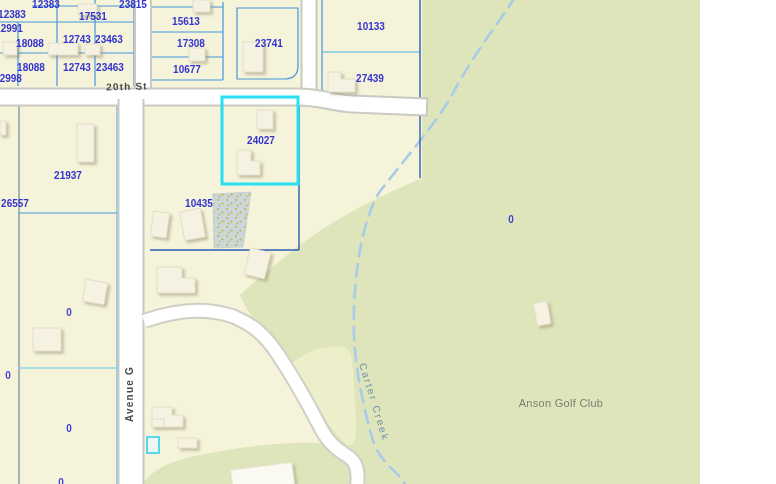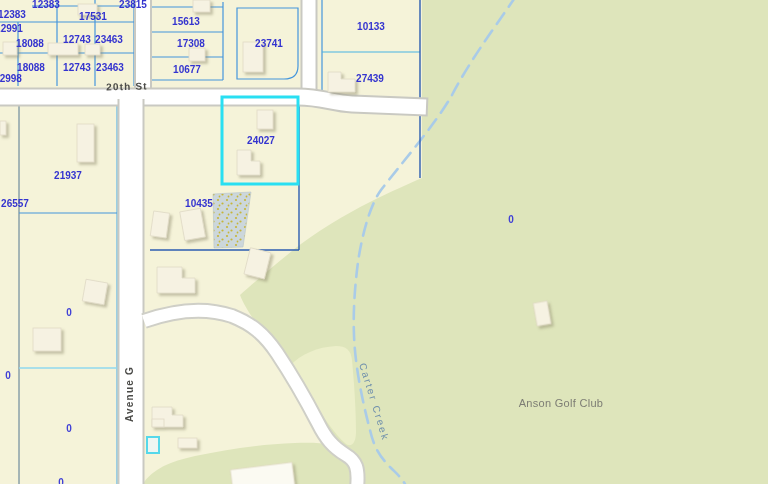--- a/index.html
+++ b/index.html
@@ -1,18 +1,18 @@
 <!DOCTYPE html>
 <html><head>
 <meta charset="utf-8">
 <style>
   html,body{margin:0;padding:0;background:#ffffff;}
   #map-viewport{
     position:relative;
-    width:768px;height:484px;
+    width:700px;height:484px;
     overflow:hidden;
     font-family:"Liberation Sans", sans-serif;
   }
   svg{display:block;}
   text{user-select:none;}
   .parcel-num{
     font-family:"Liberation Sans", sans-serif;
     font-size:10px;font-weight:bold;fill:#3434cf;
   }
   .zero-num{

